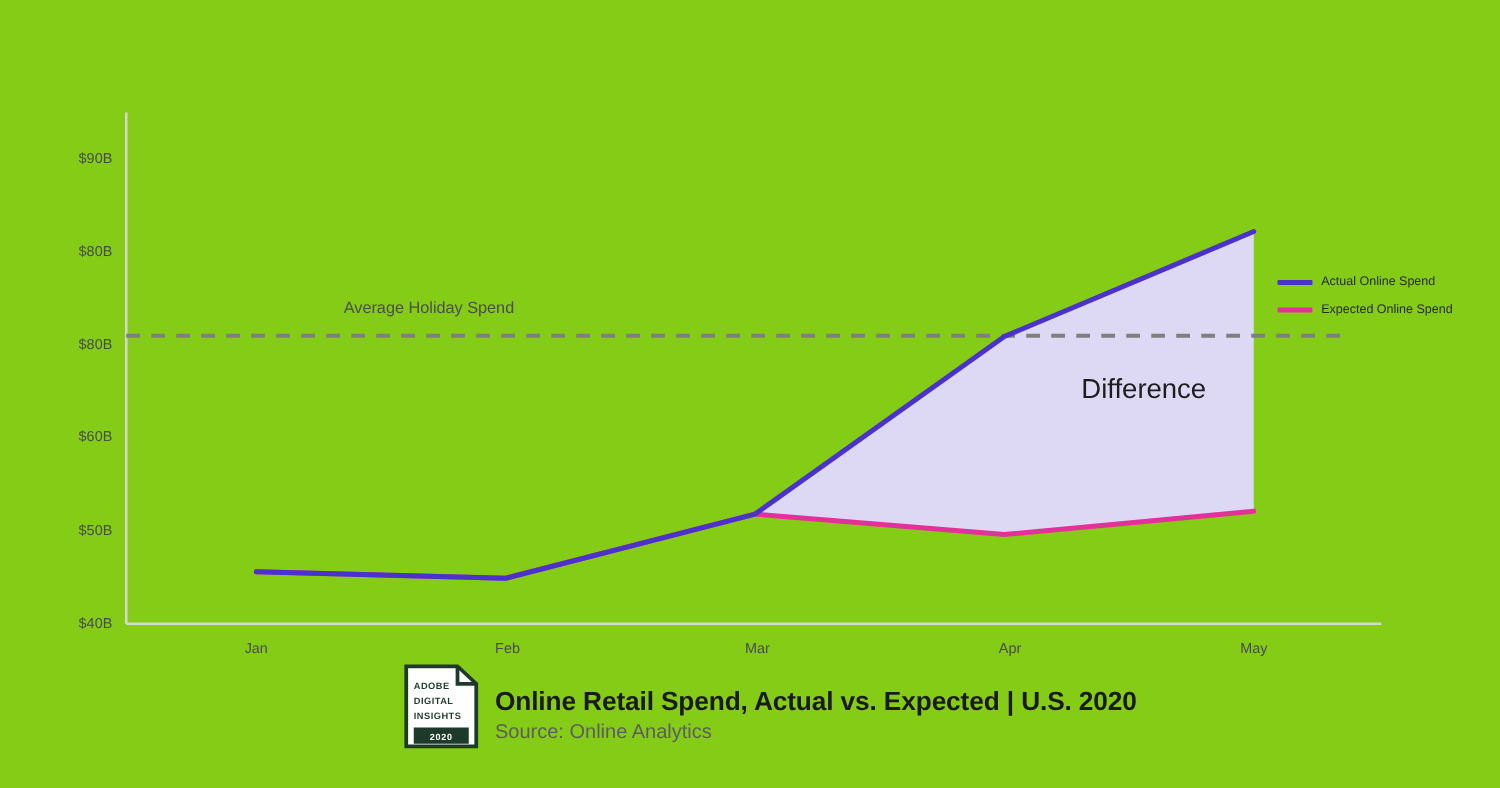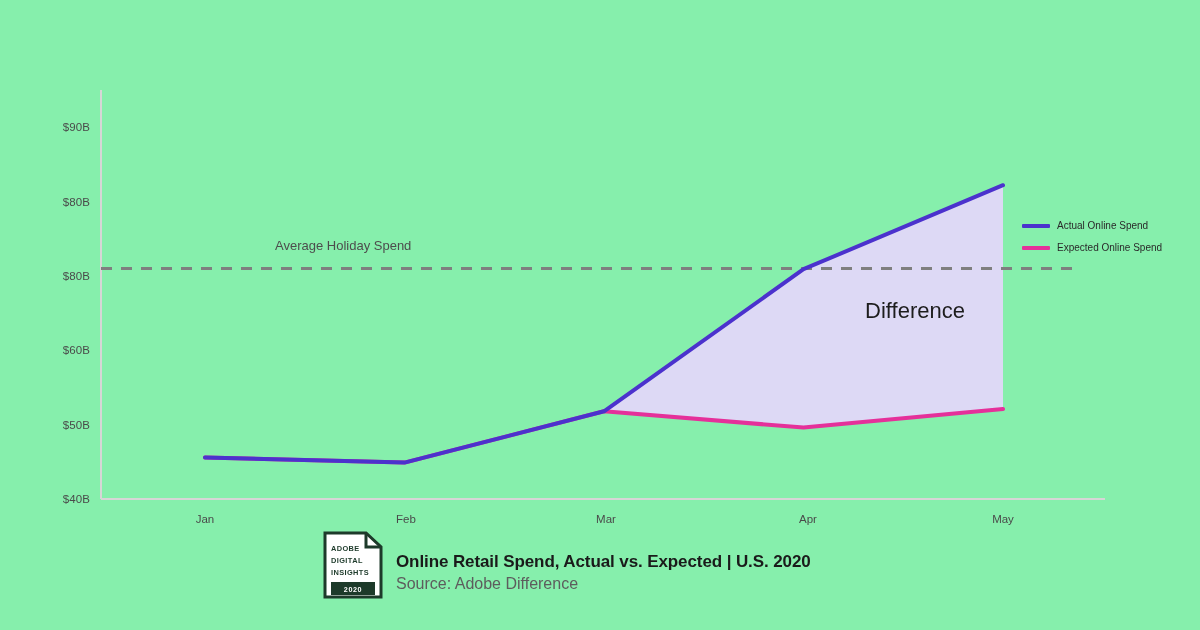--- a/index.html
+++ b/index.html
@@ -11,21 +11,21 @@
     width: 1200px;
     height: 630px;
     font-family: "Liberation Sans", sans-serif;
     overflow: hidden;
     position: relative;
   }
   #root {
     position: relative;
     width: 1200px;
     height: 630px;
-    background: #86efac;
+    background: #84cc16;
   }
 
   
   #chart-area {
     position: absolute;
     left: 0; top: 0;
     width: 1200px;
     height: 630px;
   }
   #plot-svg {
@@ -141,21 +141,21 @@
   #adi-logo {
     width: 62px;
     height: 70px;
     flex: 0 0 auto;
     margin-right: 12px;
   }
   #footer-text {
     padding-top: 14px;
   }
   #footer-title {
-    font-size: 17px;
+    font-size: 21px;
     font-weight: bold;
     color: #1a1a1a;
     white-space: nowrap;
     letter-spacing: -.1px;
   }
   #footer-source {
     font-size: 16px;
     color: #5d5d5d;
     margin-top: 3px;
     white-space: nowrap;
@@ -222,17 +222,17 @@
       <path d="M3 3 H44 L59 17 V67 H3 Z" fill="#ffffff" stroke="#1d3a2a" stroke-width="3"></path>
       <path d="M44 3 L44 17 L59 17" fill="none" stroke="#1d3a2a" stroke-width="3"></path>
       <text x="9" y="21" font-family="Liberation Sans, sans-serif" font-size="7.4" font-weight="bold" fill="#1d3a2a" letter-spacing="0.4">ADOBE</text>
       <text x="9" y="33" font-family="Liberation Sans, sans-serif" font-size="7.4" font-weight="bold" fill="#1d3a2a" letter-spacing="0.4">DIGITAL</text>
       <text x="9" y="45" font-family="Liberation Sans, sans-serif" font-size="7.4" font-weight="bold" fill="#1d3a2a" letter-spacing="0.4">INSIGHTS</text>
       <rect x="9" y="52" width="44" height="13" fill="#1d3a2a"></rect>
       <text x="31" y="62" text-anchor="middle" font-family="Liberation Sans, sans-serif" font-size="7.2" font-weight="bold" fill="#ffffff" letter-spacing="0.6">2020</text>
     </svg>
     <div id="footer-text">
       <div id="footer-title">Online Retail Spend, Actual vs. Expected | U.S. 2020</div>
-      <div id="footer-source">Source: Adobe Difference</div>
+      <div id="footer-source">Source: Online Analytics</div>
     </div>
   </div>
 
 </div>
 
 </body></html>

